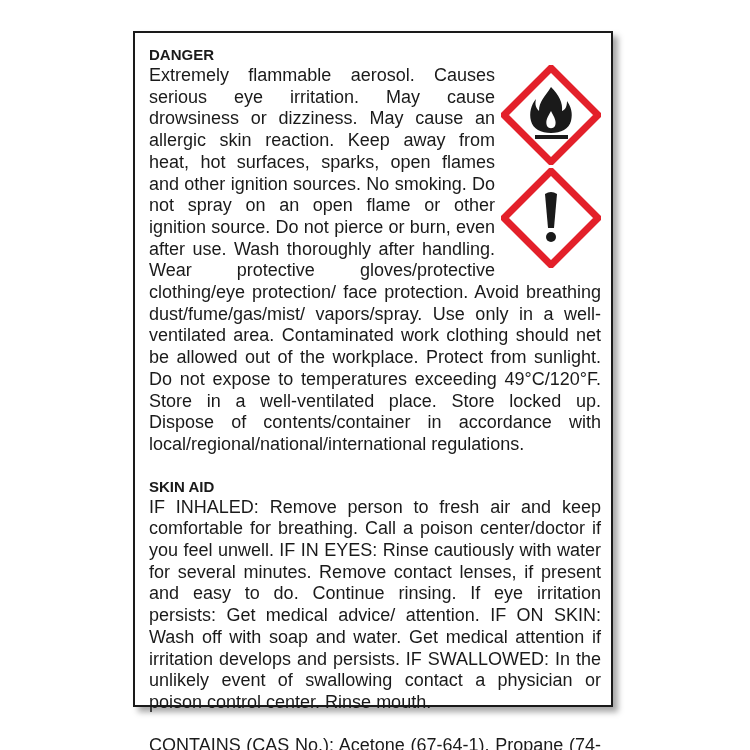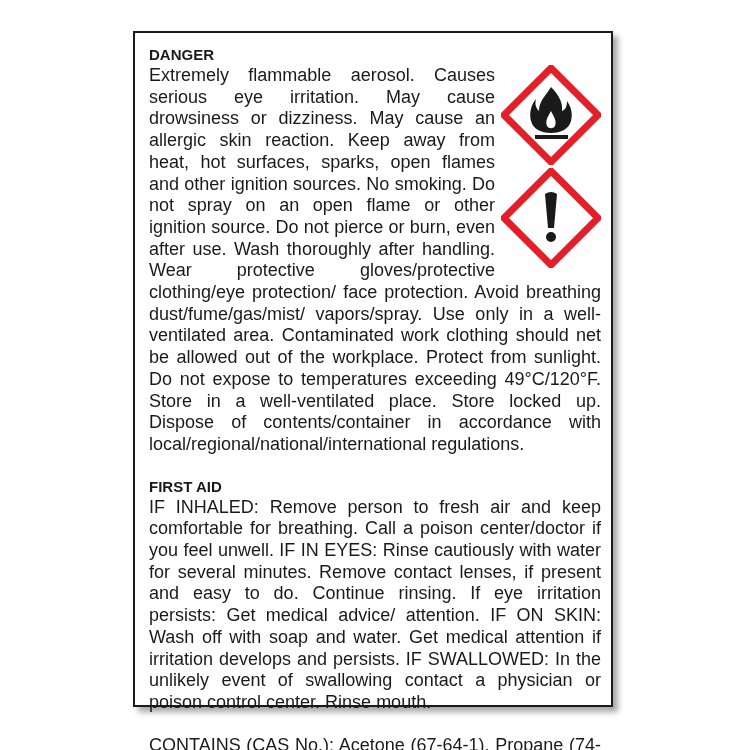--- a/index.html
+++ b/index.html
@@ -38,21 +38,21 @@
         <svg class="picto" viewBox="0 0 100 100">
           <polygon points="50,3 97,50 50,97 3,50" fill="#ffffff" stroke="#e3202a" stroke-width="7"></polygon>
           <path d="M44 26 Q50 22 56 26 L53 60 L47 60 Z" fill="#1a1a1a"></path>
           <circle cx="50" cy="69" r="5" fill="#1a1a1a"></circle>
         </svg>
       </div>
       <p class="para danger-para">Extremely flammable aerosol. Causes serious eye irritation. May cause drowsiness or dizziness. May cause an allergic skin reaction. Keep away from heat, hot surfaces, sparks, open flames and other ignition sources. No smoking. Do not spray on an open flame or other ignition source. Do not pierce or burn, even after use. Wash thoroughly after handling. Wear protective gloves/protective clothing/eye protection/ face protection. Avoid breathing dust/fume/gas/mist/ vapors/spray. Use only in a well-ventilated area. Contaminated work clothing should net be allowed out of the workplace. Protect from sunlight. Do not expose to temperatures exceeding 49°C/120°F. Store in a well-ventilated place. Store locked up. Dispose of contents/container in accordance with local/regional/national/international regulations.</p>
     </div>
 
     <div class="section">
-      <p class="heading">FIRST AID</p>
+      <p class="heading">SKIN AID</p>
       <p class="para">IF INHALED: Remove person to fresh air and keep comfortable for breathing. Call a poison center/doctor if you feel unwell. IF IN EYES: Rinse cautiously with water for several minutes. Remove contact lenses, if present and easy to do. Continue rinsing. If eye irritation persists: Get medical advice/ attention. IF ON SKIN: Wash off with soap and water. Get medical attention if irritation develops and persists. IF SWALLOWED: In the unlikely event of swallowing contact a physician or poison control center. Rinse mouth.</p>
     </div>
 
     <div class="section">
       <p class="para"><span class="contains-label">CONTAINS (CAS No.):</span><span> Acetone (67-64-1), Propane (74-98-6), Butane (106-97-8), Fragrance (No CAS). Contains fragrance allergens. For more ingredient information, visit www.bigdind.com or call 2-800-654-4752.</span></p>
     </div>
 
     <div class="section">
       <p class="para" style="text-align:left;">Caution: Intentional misuse by concentrating and inhaling the product can be harmful or fatal. KEEP OUT OF REACH OF CHILDREN.</p>
     </div>

